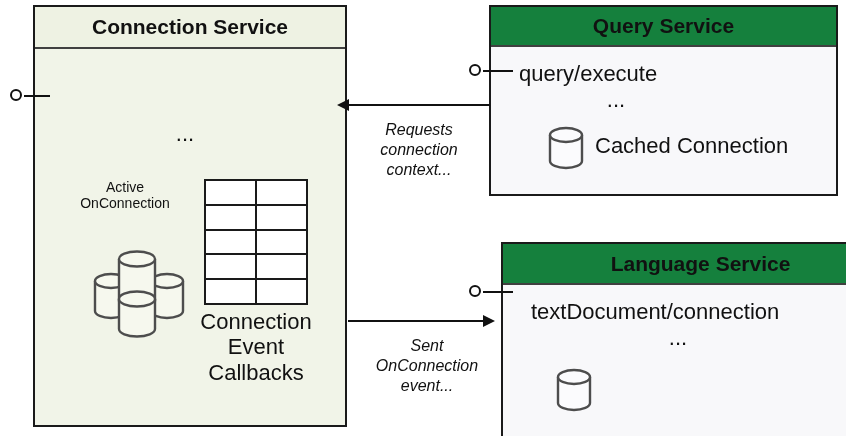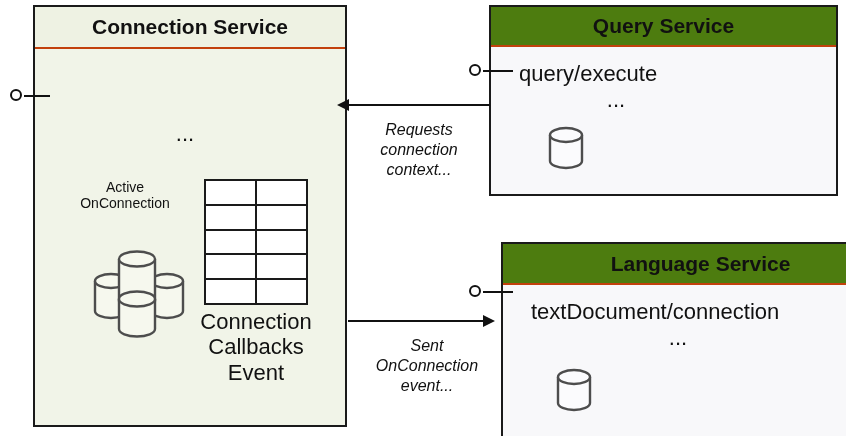--- a/index.html
+++ b/index.html
@@ -19,40 +19,40 @@
   
   .component {
     position: absolute;
     box-sizing: border-box;
     border: 2px solid #1a1a1a;
     display: flex;
     flex-direction: column;
   }
   .comp-header {
     box-sizing: border-box;
-    border-bottom: 2px solid #c2410c;
+    border-bottom: 2px solid #404040;
     text-align: center;
     font-weight: bold;
     color: #111111;
     display: flex;
     align-items: center;
     justify-content: center;
   }
   .comp-body {
     position: relative;
     flex: 1 1 auto;
   }
 
   
   #connection-service { background: #f1f4e8; }
   #connection-service .comp-header { background: #eef2e3; }
 
   
   .svc-light { background: #f8f8fa; }
-  .svc-light .comp-header { background: #4d7c0f; }
+  .svc-light .comp-header { background: #15803d; }
 
   
   .api-list {
     position: absolute;
     color: #111111;
     line-height: 1.18;
   }
   .ellipsis {
     position: absolute;
     color: #111111;
@@ -189,22 +189,22 @@
           <div class="tcell"></div>
         </div>
         <div class="trow">
           <div class="tcell"></div>
           <div class="tcell"></div>
         </div>
       </div>
 
       <div class="label-text" style="left:145px; top:260px; width:152px; font-size:22px;">
         <div>Connection</div>
+        <div>Event</div>
         <div>Callbacks</div>
-        <div>Event</div>
       </div>
 
     </div>
   </div>
 
   <div class="lollipop" style="left:10px; top:88px; width:40px; height:16px;">
     <div class="stick" style="width:26px;"></div>
     <div class="ball"></div>
   </div>
 
@@ -218,20 +218,21 @@
 
       <div class="ellipsis" style="left:0; top:40px; width:250px; font-size:22px;">...</div>
 
       <div class="cyl" style="left:54px; top:76px;">
         <svg width="42" height="50" viewBox="0 0 42 50" fill="none" stroke="#4d4d4d" stroke-width="2.4">
           <path d="M5 12 v26 a16 7 0 0 0 32 0 v-26" fill="#fbfbfd"></path>
           <ellipse cx="21" cy="12" rx="16" ry="7" fill="#fbfbfd"></ellipse>
         </svg>
       </div>
 
+      <div class="label-text" style="left:104px; top:86px; width:230px; font-size:22px; text-align:left;">Cached Connection</div>
 
     </div>
   </div>
 
   <div class="lollipop" style="left:469px; top:63px; width:40px; height:16px;">
     <div class="stick" style="width:30px;"></div>
     <div class="ball"></div>
   </div>
 
   <div class="component svc-light" id="language-service" style="left:489px; top:242px; width:399px; height:201px;margin-left:12px;">

